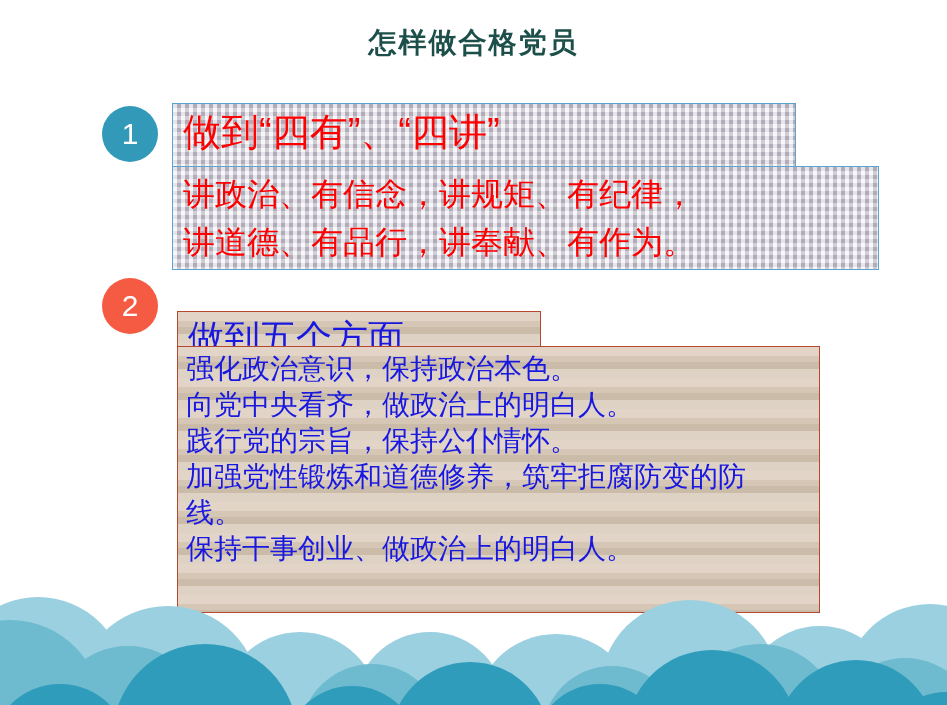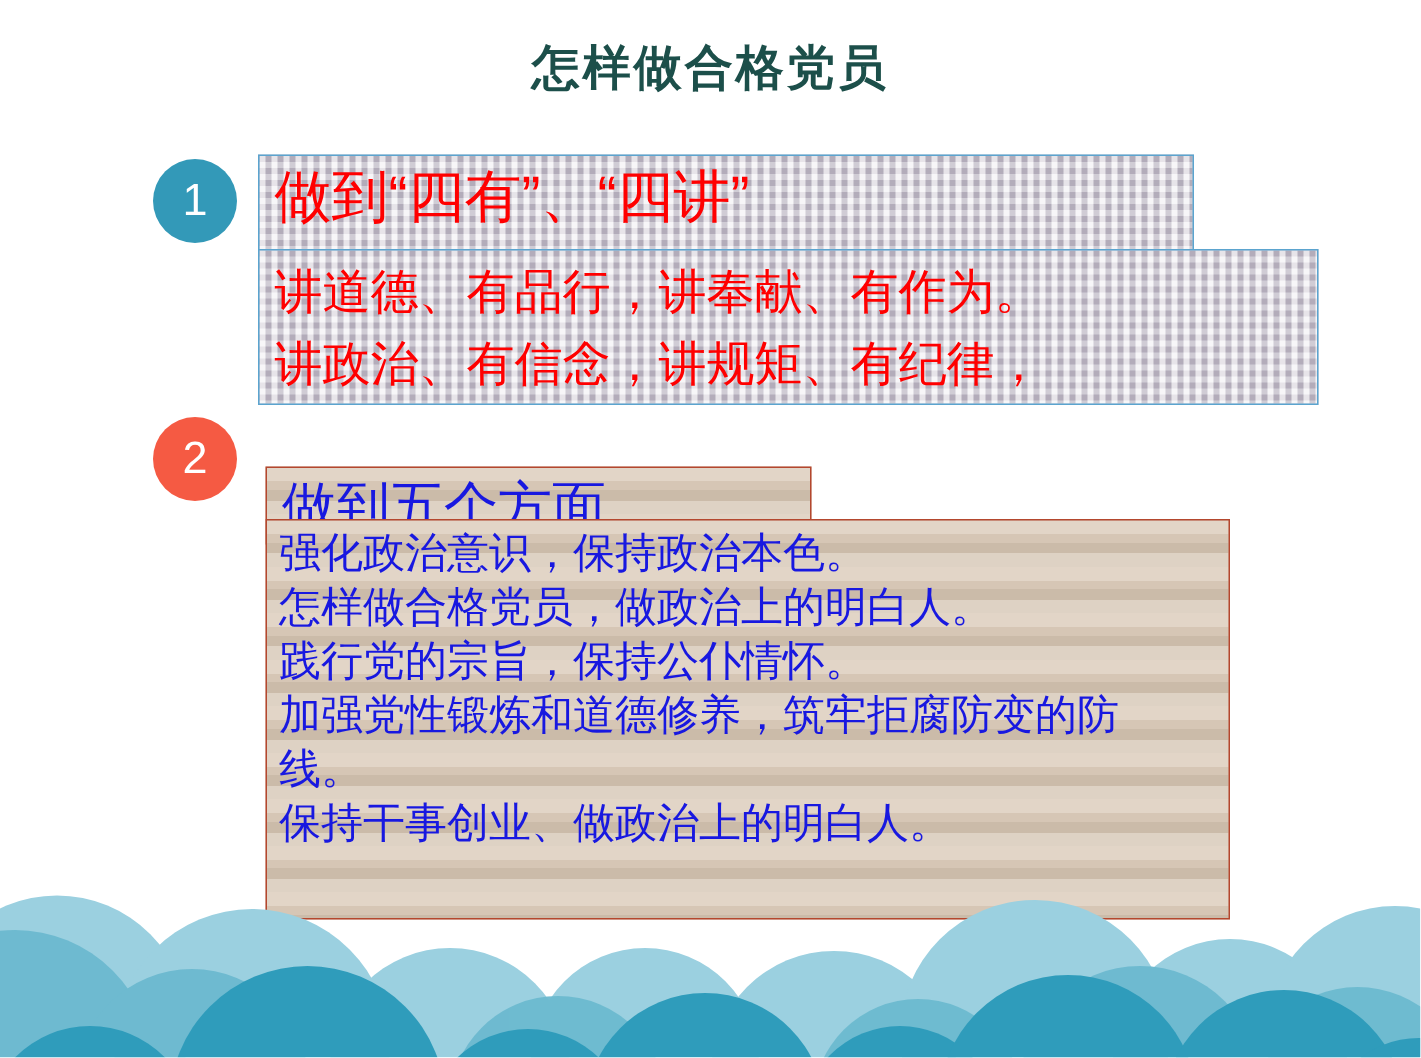--- a/index.html
+++ b/index.html
@@ -16,21 +16,21 @@
     font-family: "Liberation Sans", "DejaVu Sans", sans-serif;
   }
 
   
   #title {
     position: absolute;
     left: 0;
     top: 27px;
     width: 947px;
     text-align: center;
-    font-size: 32px;
+    font-size: 28px;
     font-weight: bold;
     color: #1c4f4a;
     letter-spacing: 2px;
     line-height: 1.15;
     white-space: nowrap;
   }
 
   
   .badge {
     position: absolute;
@@ -155,35 +155,35 @@
   <div id="title">怎样做合格党员</div>
 
   <div class="badge" id="badge-1">1</div>
 
   <div class="mesh" id="box-1-header">
     <div class="txt">做到“四有”、“四讲”</div>
   </div>
 
   <div class="mesh" id="box-1-body">
     <div class="lines">
+      <div class="ln">讲政治、有信念，讲规矩、有纪律，</div>
       <div class="ln">讲道德、有品行，讲奉献、有作为。</div>
-      <div class="ln">讲政治、有信念，讲规矩、有纪律，</div>
     </div>
   </div>
 
   <div class="badge" id="badge-2">2</div>
 
   <div class="wood" id="box-2-header">
     <div class="txt">做到五个方面</div>
   </div>
 
   <div class="wood" id="box-2-body">
     <div class="lines">
       <div class="ln">强化政治意识，保持政治本色。</div>
-      <div class="ln">怎样做合格党员，做政治上的明白人。</div>
+      <div class="ln">向党中央看齐，做政治上的明白人。</div>
       <div class="ln">践行党的宗旨，保持公仆情怀。</div>
       <div class="ln wrap">加强党性锻炼和道德修养，筑牢拒腐防变的防线。</div>
       <div class="ln">保持干事创业、做政治上的明白人。</div>
     </div>
   </div>
 
   <svg id="clouds" viewBox="0 0 947 165" preserveAspectRatio="none">
 
     <g fill="#9bd0e0">
       <circle cx="38" cy="145" r="88"></circle>

